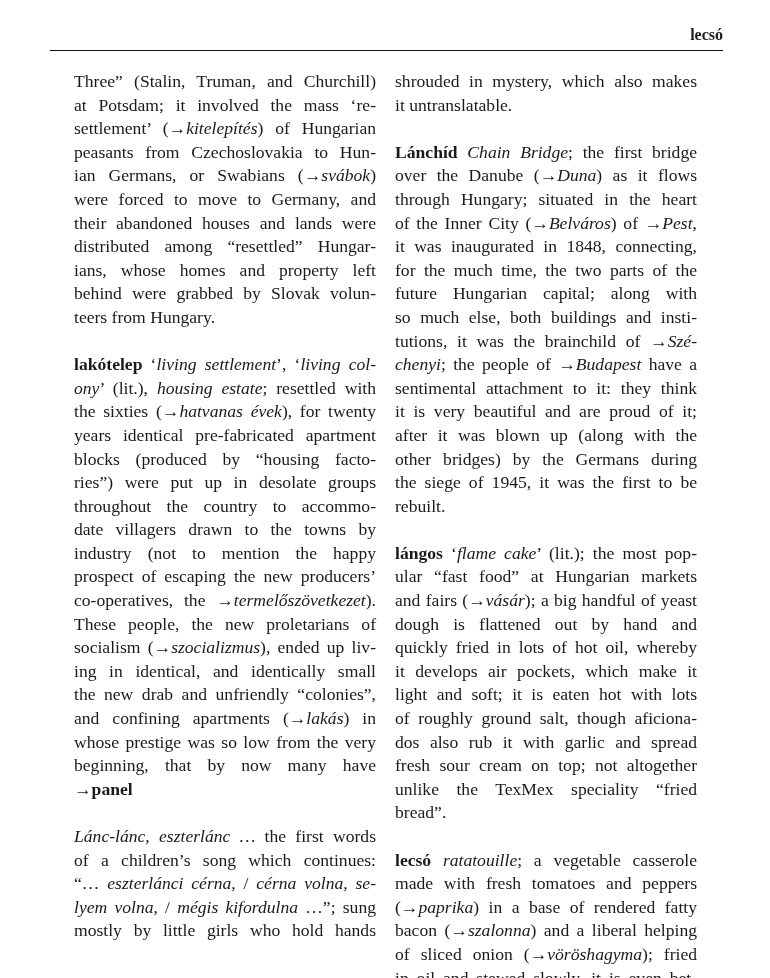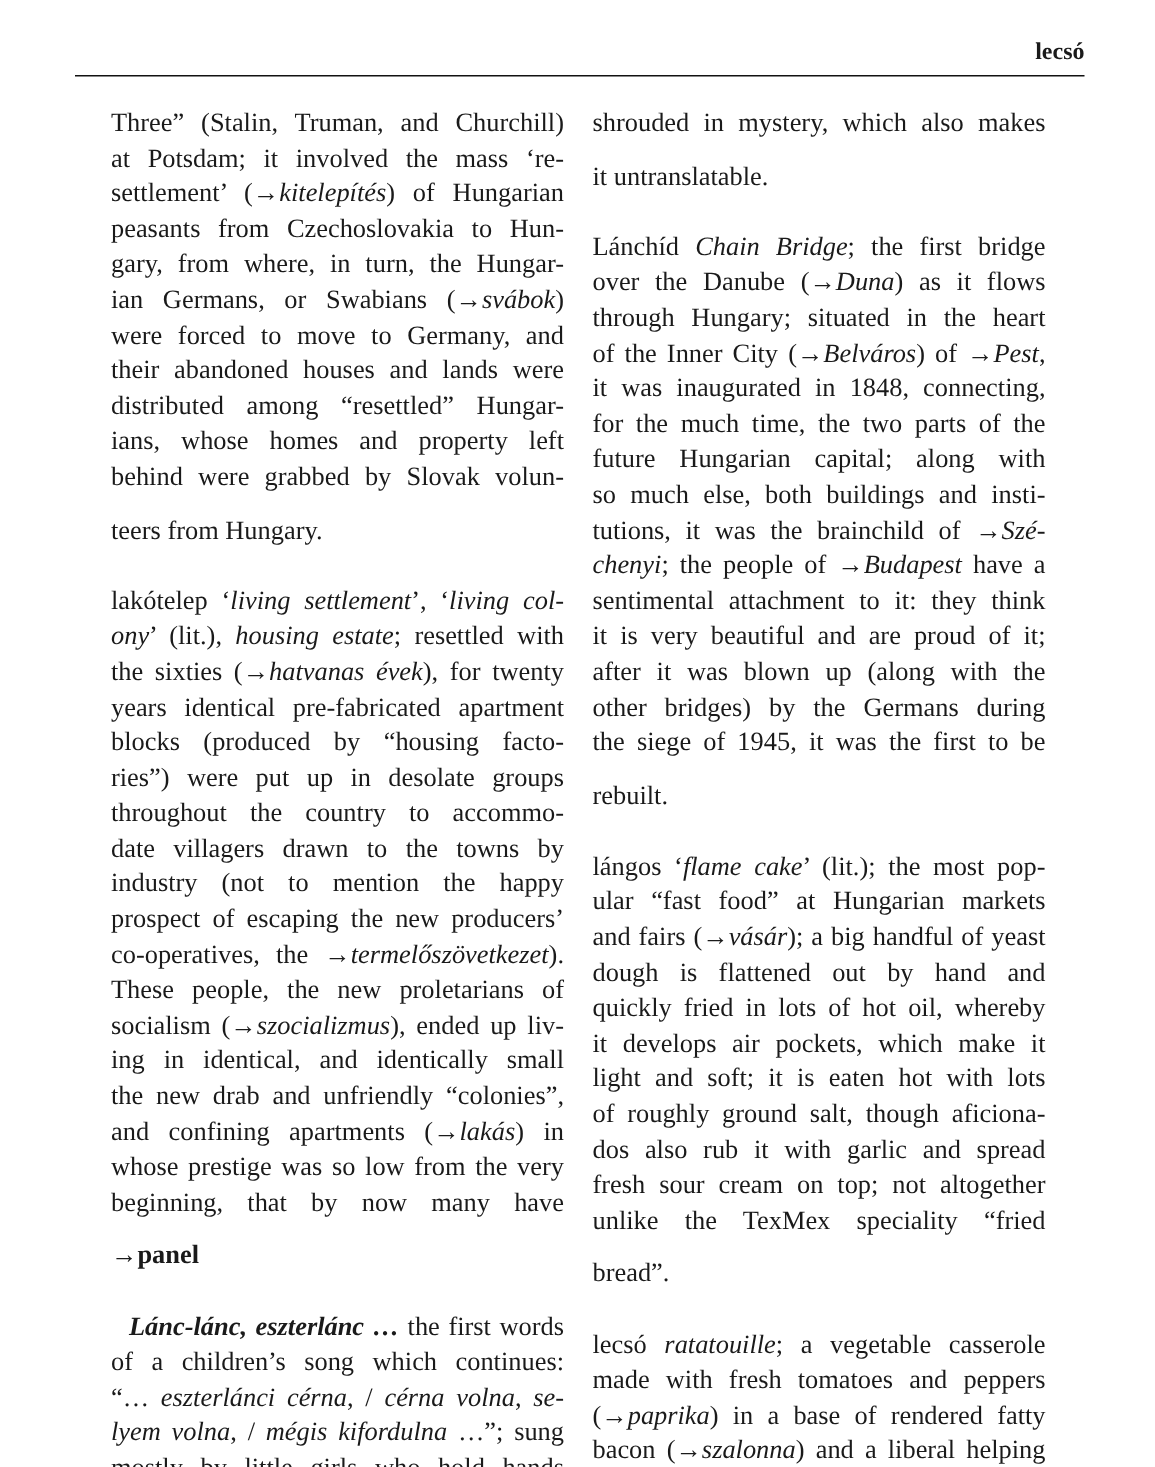--- a/index.html
+++ b/index.html
@@ -21,42 +21,41 @@
   .col {
     position: absolute; top: 70px; width: 302px;
     font-size: 17.6px; line-height: 23.6px;
   }
   .col.left { left: 74px; }
   .col.right { left: 395px; }
   .line {
     display: block; text-align: justify; text-align-last: justify;
     white-space: nowrap; height: 23.6px;
   }
-  .line.last { text-align-last: left; margin-top: 12px; }
+  .line.last { text-align-last: left; }
   .gap { display: block; height: 23.6px; }
-  .hw { font-weight: normal; }
-  .hwi { font-weight: bold; font-style: italic; margin-left: 12px; }
+  .hw { font-weight: bold; }
+  .hwi { font-weight: normal; font-style: italic; }
   i, .it { font-style: italic; }
   .xref { font-style: italic; }
   .xref-b { font-weight: bold; }
 </style>
 </head>
 <body>
 
 <div class="header">
   <span class="running-head">lecsó</span>
 </div>
 <div class="rule"></div>
 
 <div class="col left" id="col-left">
     <span class="line"><span>Three” (Stalin, Truman, and Churchill)</span></span>
     <span class="line"><span>at Potsdam; it involved the mass ‘re-</span></span>
     <span class="line"><span>settlement’ (</span><span class="xref">→kitelepítés</span><span>) of Hungarian</span></span>
     <span class="line"><span>peasants from Czechoslovakia to Hun-</span></span>
-    <span class="line"><span>gary, from where, in turn, the Hungar-</span></span>
     <span class="line"><span>ian Germans, or Swabians (</span><span class="xref">→svábok</span><span>)</span></span>
     <span class="line"><span>were forced to move to Germany, and</span></span>
     <span class="line"><span>their abandoned houses and lands were</span></span>
     <span class="line"><span>distributed among “resettled” Hungar-</span></span>
     <span class="line"><span>ians, whose homes and property left</span></span>
     <span class="line"><span>behind were grabbed by Slovak volun-</span></span>
     <span class="line last"><span>teers from Hungary.</span></span>
     <span class="gap"></span>
     <span class="line"><span class="hw">lakótelep</span><span> ‘</span><span class="it">living settlement</span><span>’, ‘</span><span class="it">living col-</span></span>
     <span class="line"><span class="it">ony</span><span>’ (lit.), </span><span class="it">housing estate</span><span>; resettled with</span></span>

